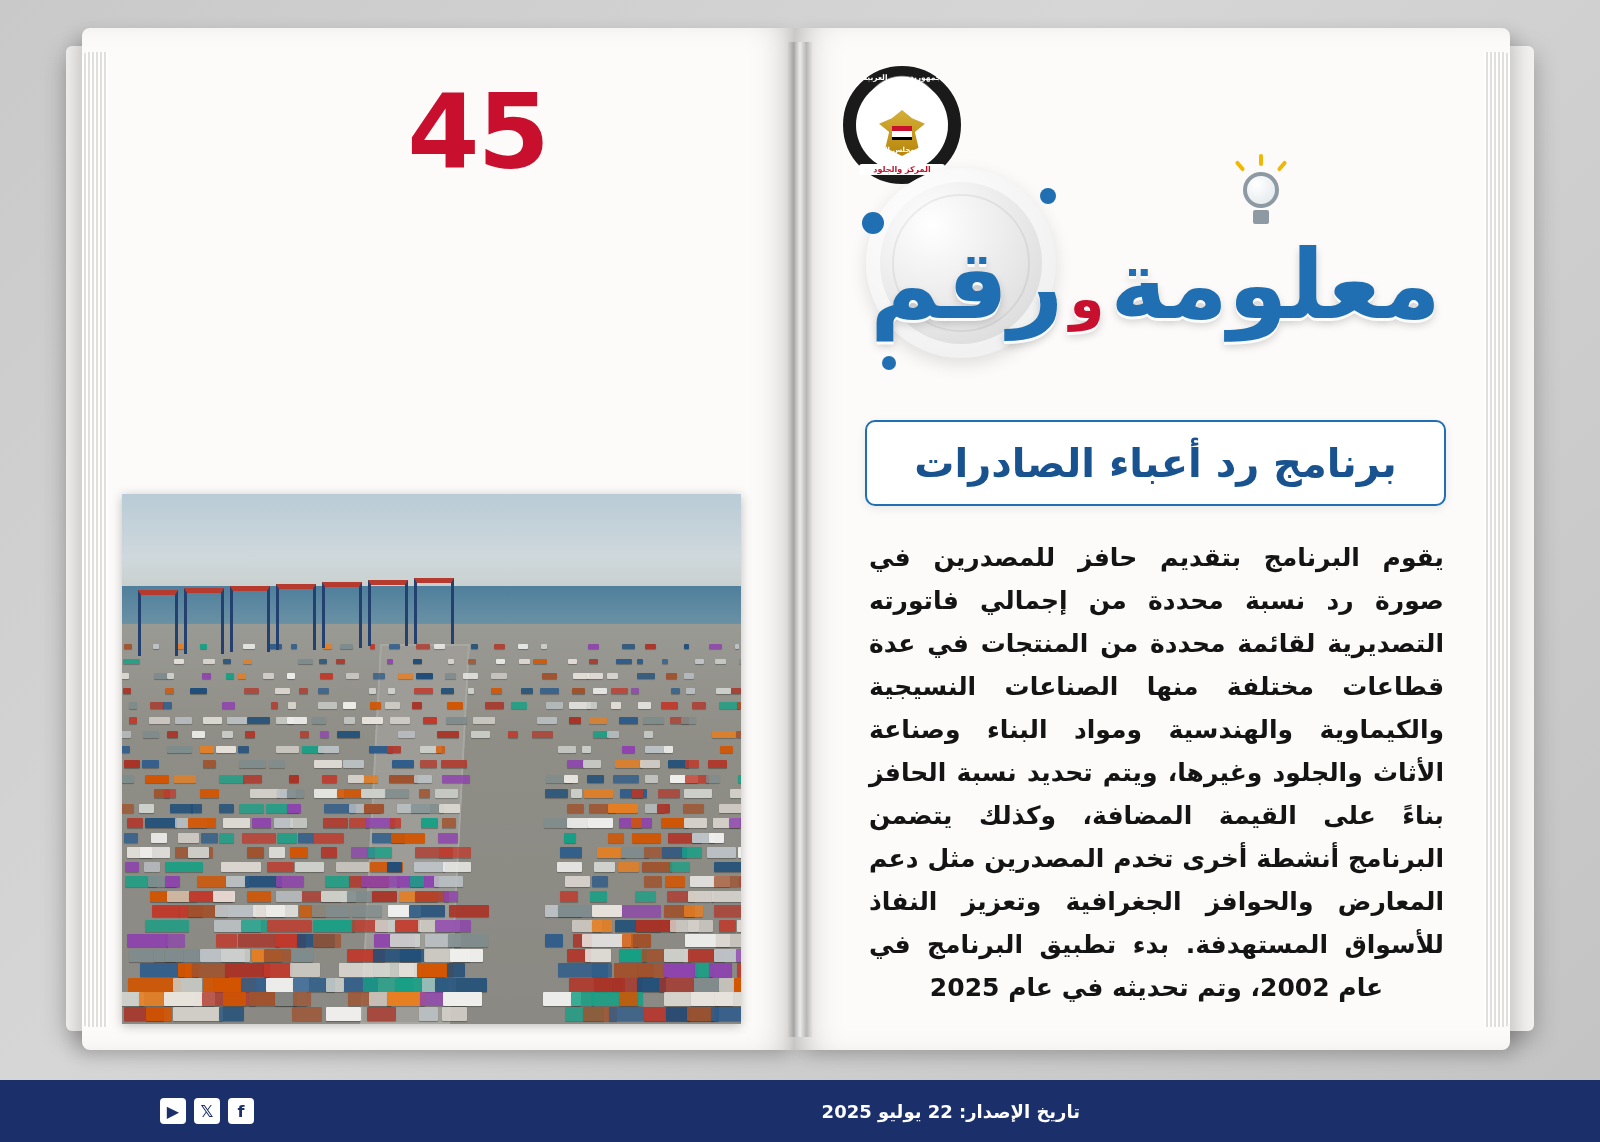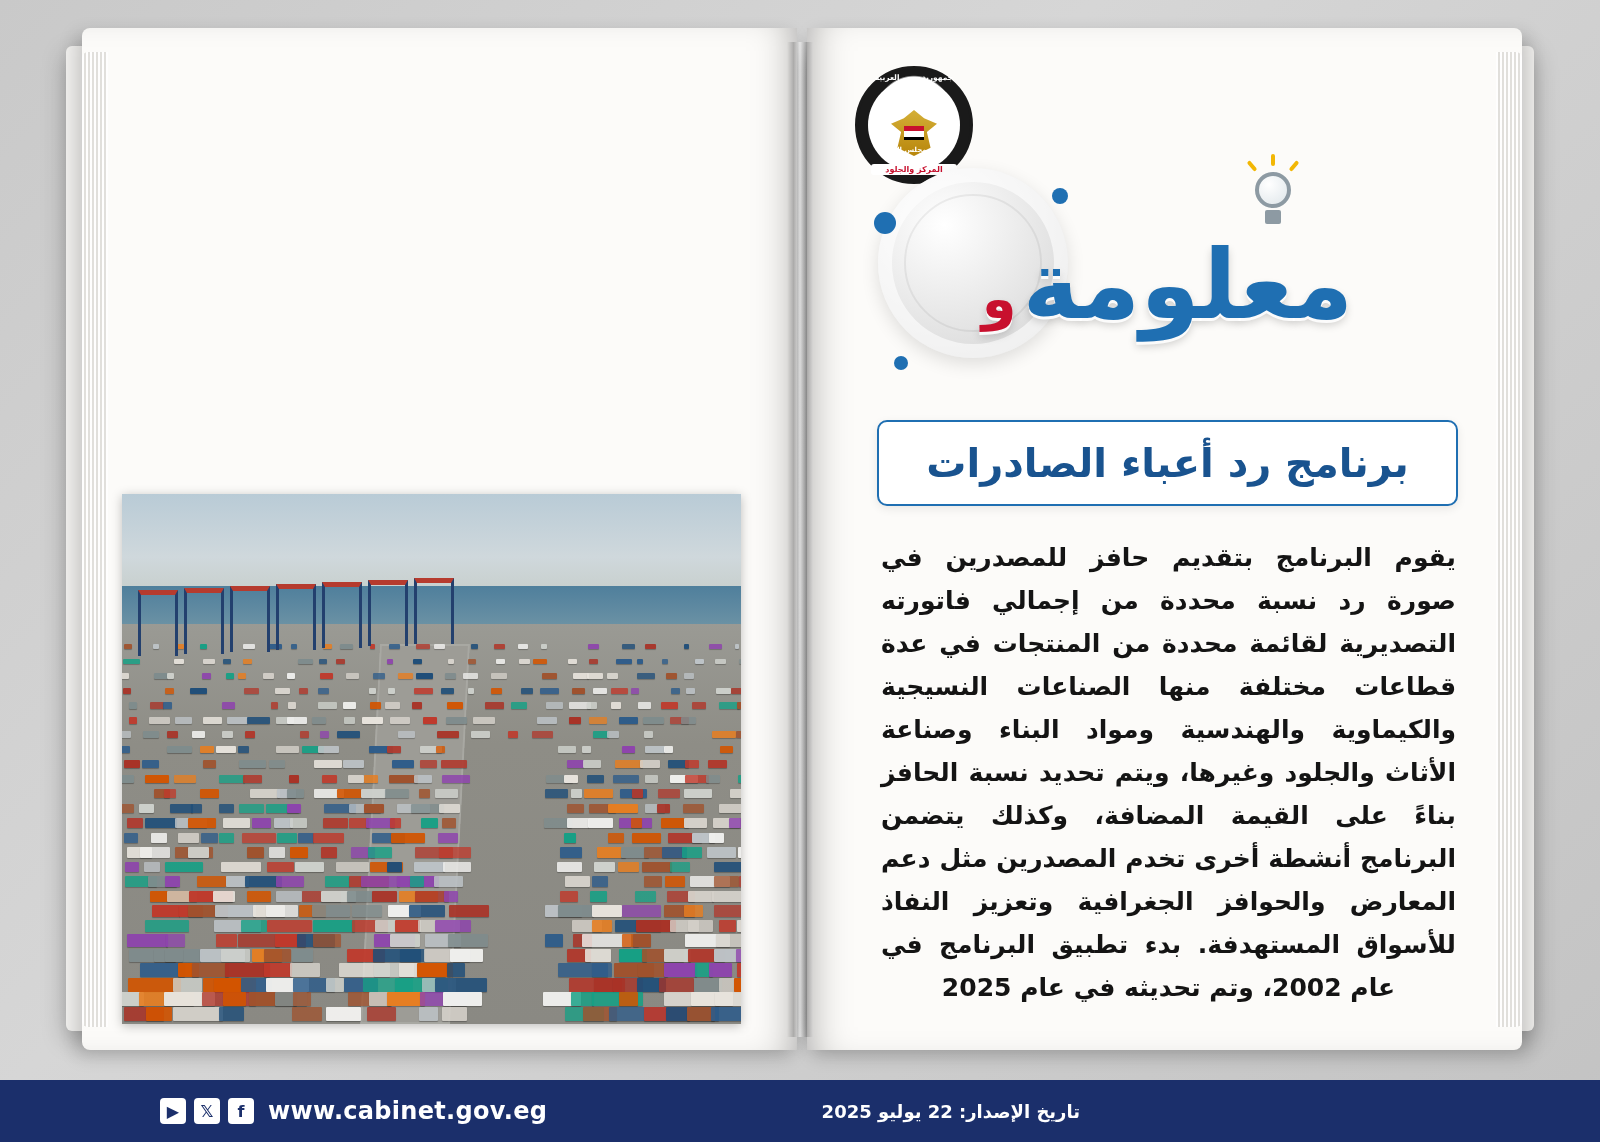--- a/index.html
+++ b/index.html
@@ -30,21 +30,21 @@
   .page {
     position: absolute; top: 0; height: 1022px;
     background: #fcfbf9;
   }
   .page.left {
     left: 22px; width: 715px;
     border-radius: 8px 0 0 8px;
     box-shadow: -6px 6px 18px rgba(0,0,0,0.18), inset -28px 0 40px -26px rgba(0,0,0,0.35);
   }
   .page.right {
-    right: 18px; width: 715px;
+    right: 30px; width: 715px;
     border-radius: 0 8px 8px 0;
     box-shadow: 6px 6px 18px rgba(0,0,0,0.18), inset 28px 0 40px -26px rgba(0,0,0,0.35);
   }
   
   .edge {
     position: absolute; top: 24px; height: 975px; width: 26px;
     background: repeating-linear-gradient(to right,
         #ffffff 0px, #ffffff 2px, #dcdad6 2px, #dcdad6 4px);
     opacity: .85;
   }
@@ -218,20 +218,21 @@
 <body>
 
 <div class="book">
   <div class="page-stack-left"></div>
   <div class="page-stack-right"></div>
 
   <div class="page left">
     <div class="edge l"></div>
     <div class="left-inner">
       <div class="big-number-row">
+        <div class="big-number">45</div>
       </div>
     </div>
 
     <div class="photo">
       <div class="sky"></div>
       <div class="sea"></div>
       <div class="ground"></div>
       <div class="road"></div>
       <div class="containers" id="ctn-host">
           <span class="ctn" style="left: 2.11974px; top: 150px; width: 7.51766px; height: 5.15px; background: rgb(160, 82, 45); opacity: 0.92;"></span>
@@ -794,33 +795,33 @@
         <div class="bulb">
           <span class="ray" style="top:-8px; left:25px;"></span>
           <span class="ray" style="top:-2px; left:4px; transform:rotate(-40deg);"></span>
           <span class="ray" style="top:-2px; left:46px; transform:rotate(40deg);"></span>
           <div class="glass"></div>
           <div class="base"></div>
         </div>
         <div class="logo-text">
           <span>معلومة</span>
           <span class="waw">و</span>
+          <span>رقم</span>
         </div>
       </div>
 
       <div class="title-box">
         <div class="t">برنامج رد أعباء الصادرات</div>
       </div>
 
       <div class="body-text">يقوم البرنامج بتقديم حافز للمصدرين في صورة رد نسبة محددة من إجمالي فاتورته التصديرية لقائمة محددة من المنتجات في عدة قطاعات مختلفة منها الصناعات النسيجية والكيماوية والهندسية ومواد البناء وصناعة الأثاث والجلود وغيرها، ويتم تحديد نسبة الحافز بناءً على القيمة المضافة، وكذلك يتضمن البرنامج أنشطة أخرى تخدم المصدرين مثل دعم المعارض والحوافز الجغرافية وتعزيز النفاذ للأسواق المستهدفة. بدء تطبيق البرنامج في عام 2002، وتم تحديثه في عام 2025</div>
     </div>
   </div>
 </div>
 
 <div class="footer">
   <div class="date">تاريخ الإصدار: 22 يوليو 2025</div>
-  <div class="url">www.cabinet.gov.eg</div>
   <div class="social">
     <span class="sq">f</span>
     <span class="sq">𝕏</span>
     <span class="sq">▶</span>
   </div>
 </div>
 
 </body></html>

